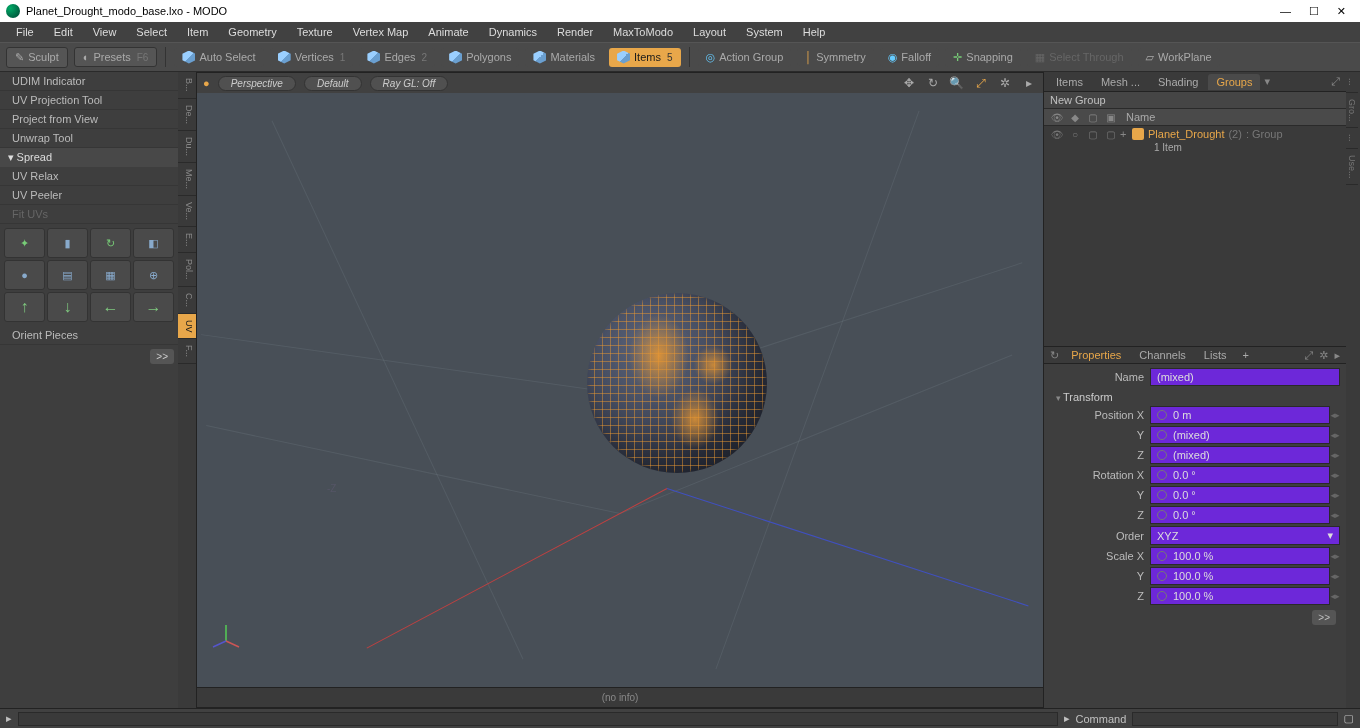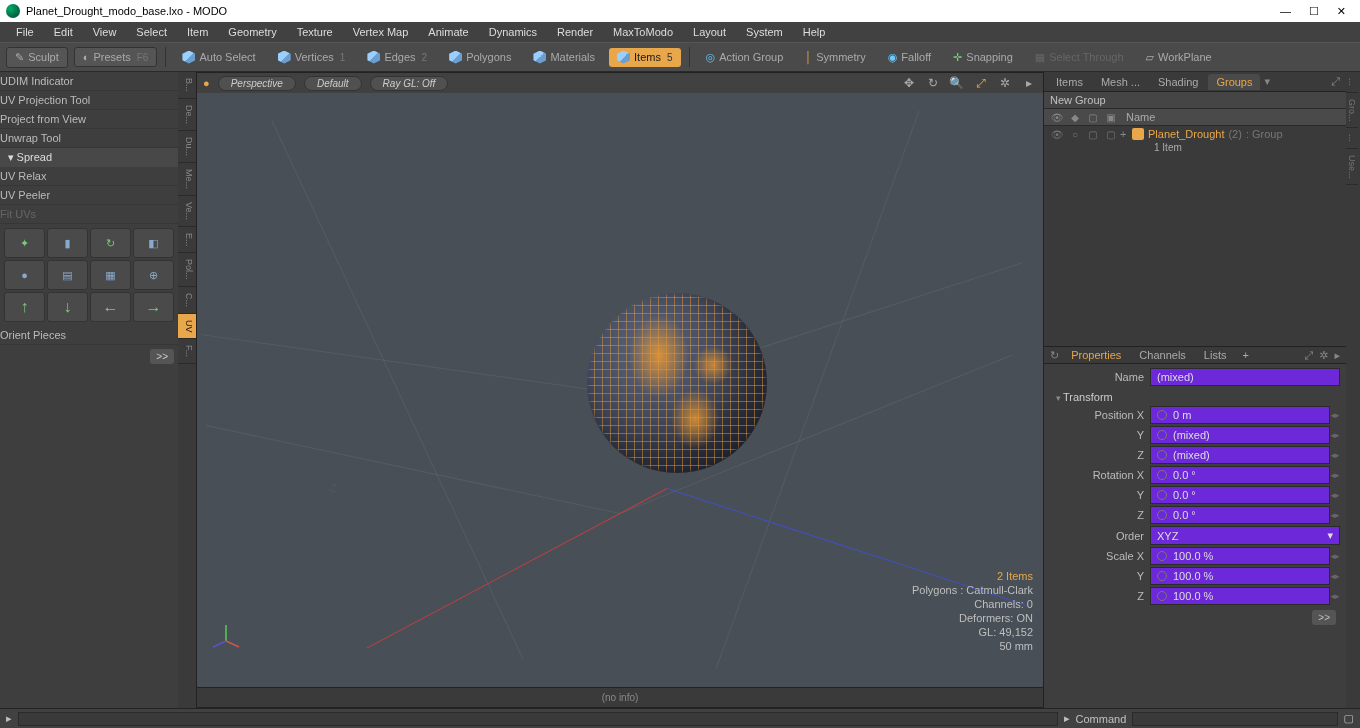--- a/index.html
+++ b/index.html
@@ -25,21 +25,21 @@
 .tsep { width:1px; height:20px; background:#333; margin:0 2px; }
 
 
 .main { display:flex; height:636px; }
 .leftcol { width:178px; background:#3e3e3e; display:flex; flex-direction:column; }
 .lefttabs { width:18px; background:#3a3a3a; display:flex; flex-direction:column; }
 .lefttab { writing-mode:vertical-rl; padding:6px 2px; font-size:9px; color:#888; border-bottom:1px solid #2a2a2a; cursor:default; }
 .lefttab.active { background:#e8a74a; color:#1a1a1a; }
 
 .toollist { background:#3e3e3e; }
-.toolitem { padding:3px 0; border-bottom:1px solid #363636; color:#bbb; cursor:default; }
+.toolitem { padding:3px 12px; border-bottom:1px solid #363636; color:#bbb; cursor:default; }
 .toolhdr { padding:3px 8px; background:#484848; color:#ddd; }
 .toolitem.dim { color:#666; }
 .icongrid { display:grid; grid-template-columns:repeat(4,1fr); gap:2px; padding:4px; }
 .iconbtn { height:30px; background:#4a4a4a; border:1px solid #333; border-radius:3px; display:flex; align-items:center; justify-content:center; cursor:default; }
 .arrowbtn { color:#7fc97f; font-size:16px; }
 .morebtn { float:right; background:#555; padding:2px 6px; margin:4px; border-radius:3px; font-size:10px; color:#ccc; }
 
 
 .viewcol { flex:1; display:flex; flex-direction:column; background:#484f57; position:relative; border:1px solid #222; }
 .viewhead { height:20px; background:#414141; display:flex; align-items:center; padding:0 6px; gap:8px; }
@@ -293,28 +293,20 @@
       <div class="grid-line" style="left:0;top:300px;width:50%;height:1px;transform:rotate(8deg);transform-origin:right"></div>
       <div class="grid-line" style="left:50%;top:300px;width:50%;height:1px;transform:rotate(-18deg);transform-origin:left"></div>
       <div class="grid-line" style="left:0;top:420px;width:50%;height:1px;transform:rotate(12deg);transform-origin:right"></div>
       <div class="grid-line" style="left:50%;top:420px;width:50%;height:1px;transform:rotate(-22deg);transform-origin:left"></div>
       <div class="grid-line" style="left:200px;top:0;width:1px;height:100%;transform:rotate(-25deg)"></div>
       <div class="grid-line" style="left:620px;top:0;width:1px;height:100%;transform:rotate(20deg)"></div>
       <div class="axis-x" style="left:470px;top:395px;transform:rotate(152deg)"></div>
       <div class="axis-z" style="left:470px;top:395px;transform:rotate(18deg)"></div>
       <div class="sphere"></div>
       <div class="zlabel">-Z</div>
-      <div class="vinfo">
-        <div class="hl">2 Items</div>
-        <div>Polygons : Catmull-Clark</div>
-        <div>Channels: 0</div>
-        <div>Deformers: ON</div>
-        <div>GL: 49,152</div>
-        <div>50 mm</div>
-      </div>
       <svg class="axiswidget" viewBox="0 0 30 30">
         <line x1="15" y1="20" x2="15" y2="4" stroke="#5c5" stroke-width="1.5"></line>
         <line x1="15" y1="20" x2="28" y2="26" stroke="#c55" stroke-width="1.5"></line>
         <line x1="15" y1="20" x2="2" y2="26" stroke="#55c" stroke-width="1.5"></line>
       </svg>
     </div>
     <div class="viewfoot">(no info)</div>
   </div>
 
   <div class="rightcol">

